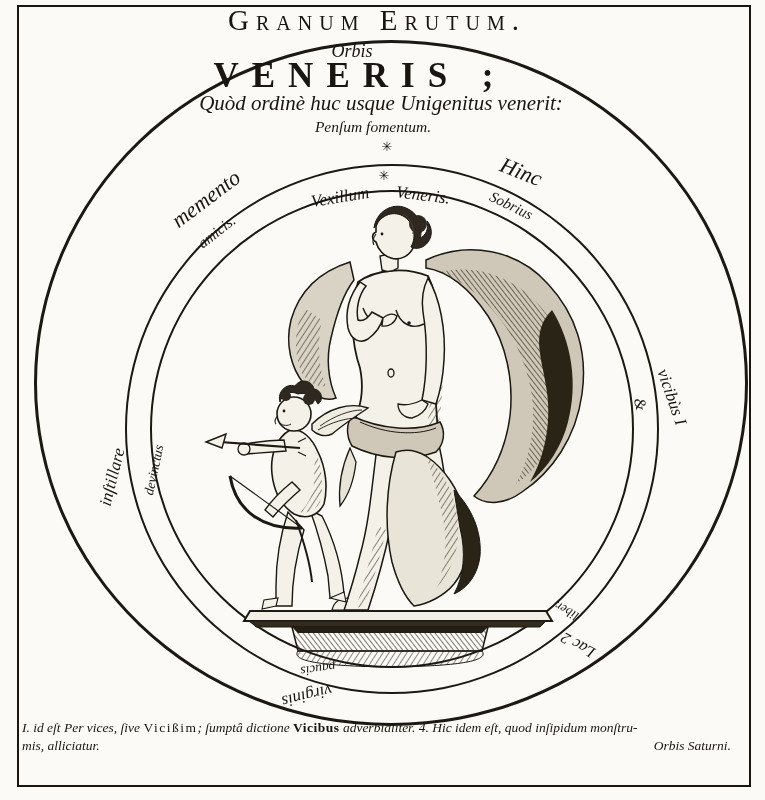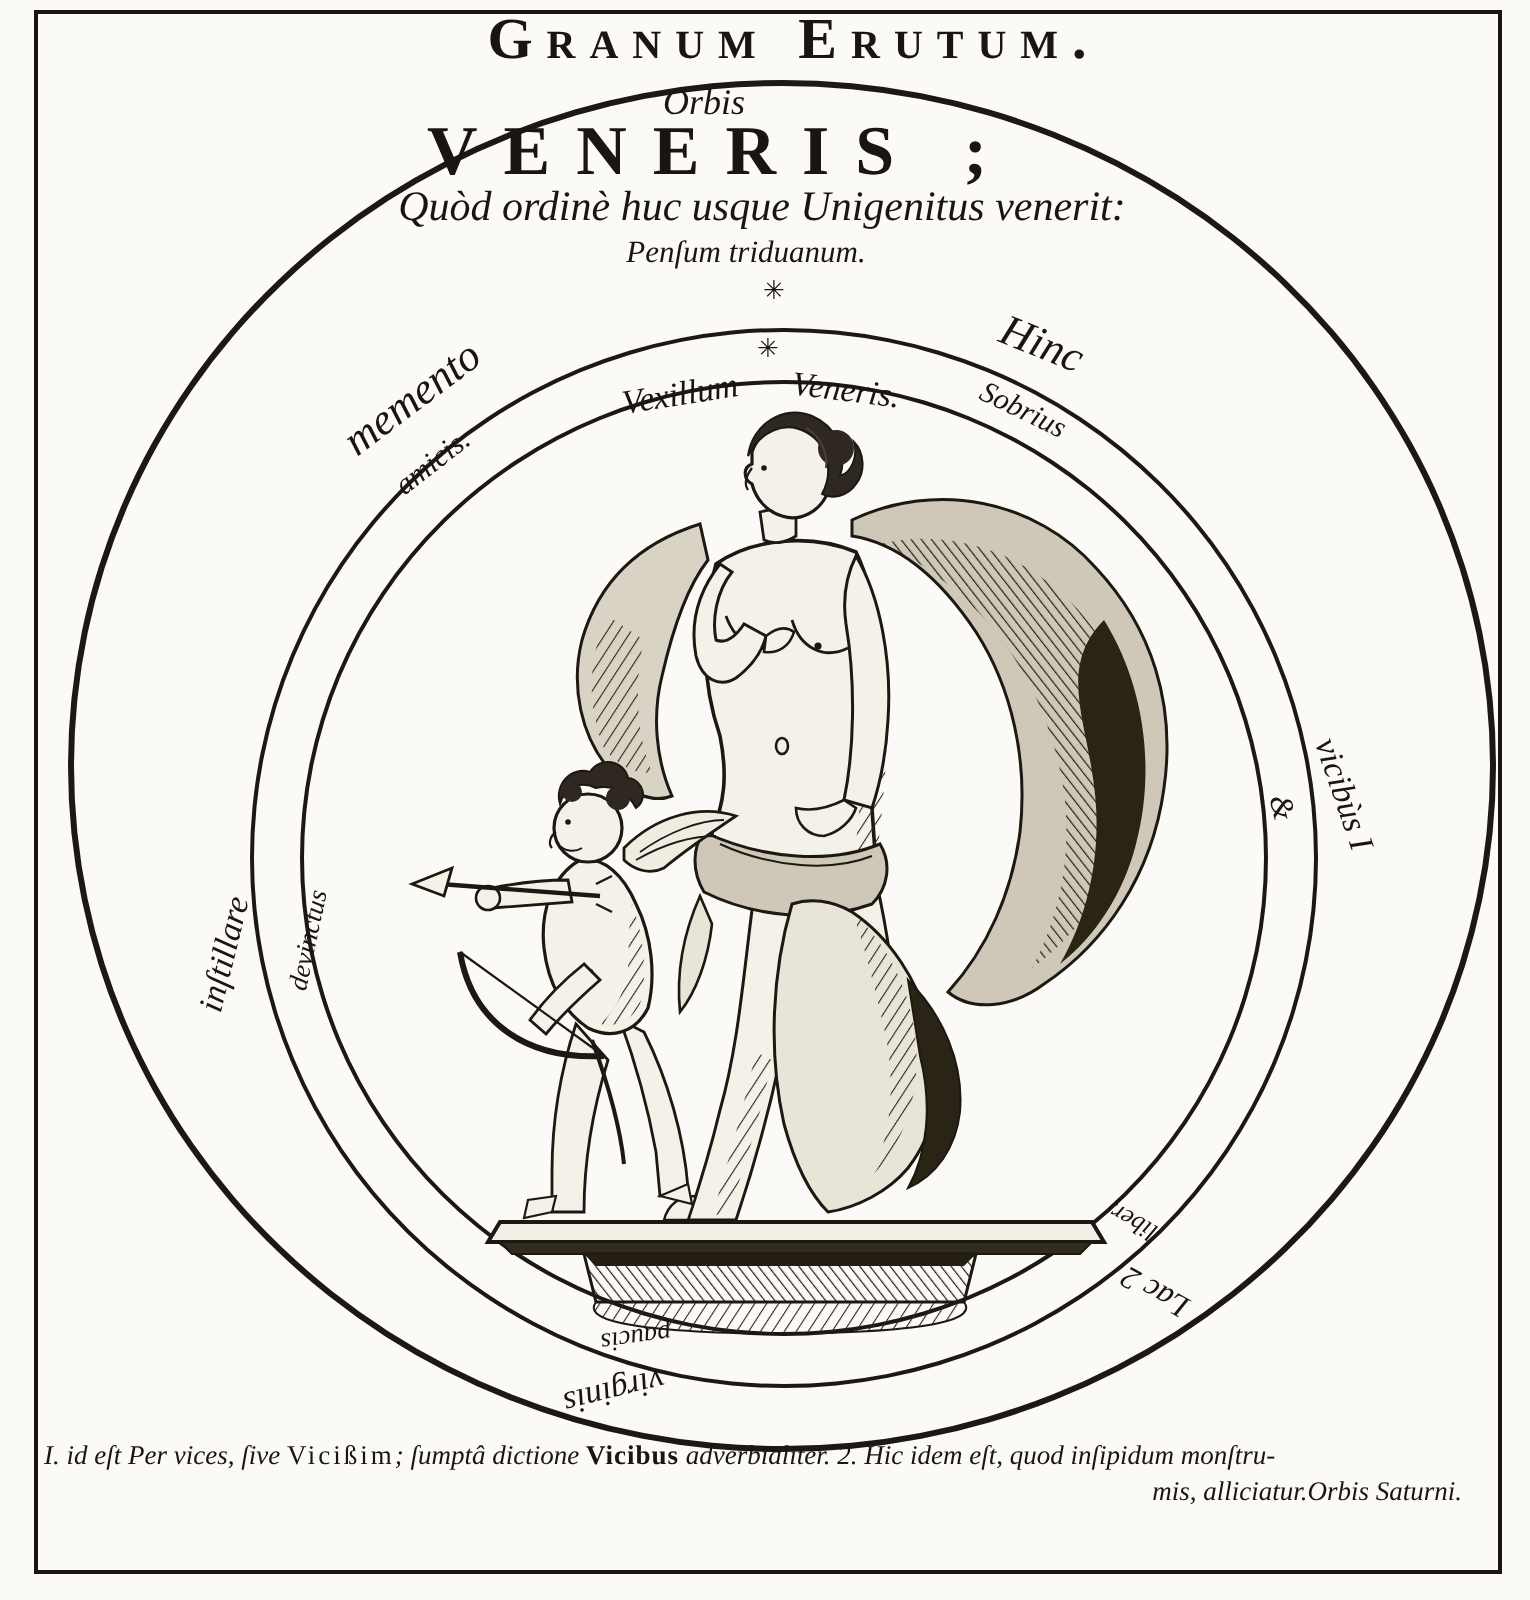--- a/index.html
+++ b/index.html
@@ -9,23 +9,22 @@
     background:var(--paper);color:var(--ink);
     font-family:"Liberation Serif","DejaVu Serif",serif;
   }
   .frame{
     position:absolute;left:17px;top:5px;width:730px;height:778px;
     border:2px solid #1a160f;
   }
   
   .plate-title{
     position:absolute;left:377px;top:4px;transform:translateX(-50%);
-    font-variant:small-caps;font-weight:bold;font-size:29px;letter-spacing:7px;
+    font-variant:small-caps;font-weight:normal;font-size:29px;letter-spacing:7px;
     white-space:nowrap;
-    margin-left:20px;
   }
   
   .circ{position:absolute;border-radius:50%;border:2px solid #1c1812;}
   .circ.outer {left:34px; top:40px; width:708px;height:680px;border-width:3px;}
   .circ.middle{left:125px;top:164px;width:530px;height:526px;}
   .circ.inner {left:150px;top:190px;width:480px;height:474px;}
   
   .lbl{
     position:absolute;white-space:nowrap;font-style:italic;color:var(--ink);
     transform-origin:center center;line-height:1;
@@ -54,40 +53,40 @@
   .t-lac      {left:578px;top:645px;font-size:16px;transform:translate(-50%,-50%) rotate(209deg);}
   .t-liber    {left:566px;top:611px;font-size:13px;transform:translate(-50%,-50%) rotate(210deg);}
   
   .caption{
     position:absolute;left:22px;top:719px;width:720px;
     font-style:italic;font-size:13.5px;line-height:17.5px;
   }
   .caption .rm {font-style:normal;letter-spacing:1.5px;text-align:right;}
   .caption .rmb{font-style:normal;font-weight:bold;letter-spacing:.5px;}
   .caption .rml{font-style:normal;font-size:15px;letter-spacing:.5px;}
-  .cap-line3{display:flex;justify-content:flex-end;}
+  .cap-line3{display:flex;justify-content:space-between;}
   .cap-line3 .catch{margin-right:11px;}
   
   .statue{position:absolute;left:200px;top:190px;}
 </style>
 </head>
 <body>
 
 <div class="frame"></div>
 
 <div class="plate-title">Granum Erutum.</div>
 
 <div class="circ outer"></div>
 <div class="circ middle"></div>
 <div class="circ inner"></div>
 
 <div class="lbl t-orbis">Orbis</div>
 <div class="lbl t-veneris">VENERIS ;</div>
 <div class="lbl t-motto">Quòd ordinè huc usque Unigenitus venerit:</div>
-<div class="lbl t-pensum">Penſum triduanum.</div>
+<div class="lbl t-pensum">Penſum fomentum.</div>
 <div class="star s1">✳</div>
 <div class="star s2">✳</div>
 
 <div class="lbl t-vexillum">Vexillum</div>
 <div class="lbl t-venerisw">Veneris.</div>
 
 <div class="lbl t-memento">memento</div>
 <div class="lbl t-amicis">amicis.</div>
 <div class="lbl t-hinc">Hinc</div>
 <div class="lbl t-sobrius">Sobrius</div>
@@ -225,19 +224,19 @@
     <line x1="98" y1="262" x2="106" y2="266" stroke="#1c1812" stroke-width="1.2"></line>
 
     <path d="M30,286 C36,322 64,340 102,338" fill="none" stroke="#1c1812" stroke-width="3"></path>
     <line x1="30" y1="286" x2="102" y2="338" stroke="#1c1812" stroke-width="1.1"></line>
     <path d="M96,330 C104,352 110,372 112,392" fill="none" stroke="#1c1812" stroke-width="2"></path>
   </g>
 </svg>
 
 <div class="caption">
   <div class="cap-line">
-    <span>I. id eſt Per vices, ſive </span><span class="rm">Vicißim</span><span>; ſumptâ dictione </span><span class="rmb">Vicibus</span><span> adverbialiter. 2. Hic idem eſt, quod inſipidum monſtru-</span>
+    <span>I. id eſt Per vices, ſive </span><span class="rm">Vicißim</span><span>; ſumptâ dictione </span><span class="rmb">Vicibus</span><span> adverbialiter. 4. Hic idem eſt, quod inſipidum monſtru-</span>
   </div>
   <div class="cap-line cap-line3">
     <span>mis, alliciatur.</span>
     <span class="catch">Orbis Saturni.</span>
   </div>
 </div>
 
 </body></html>

